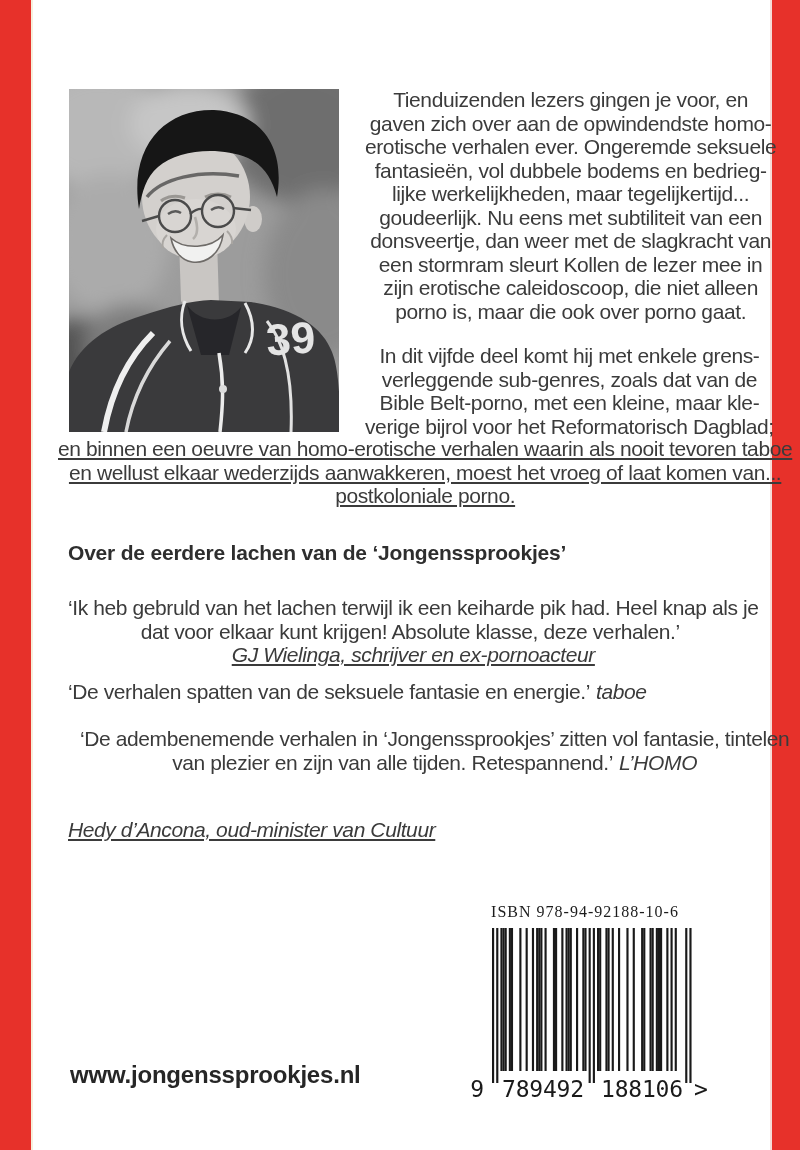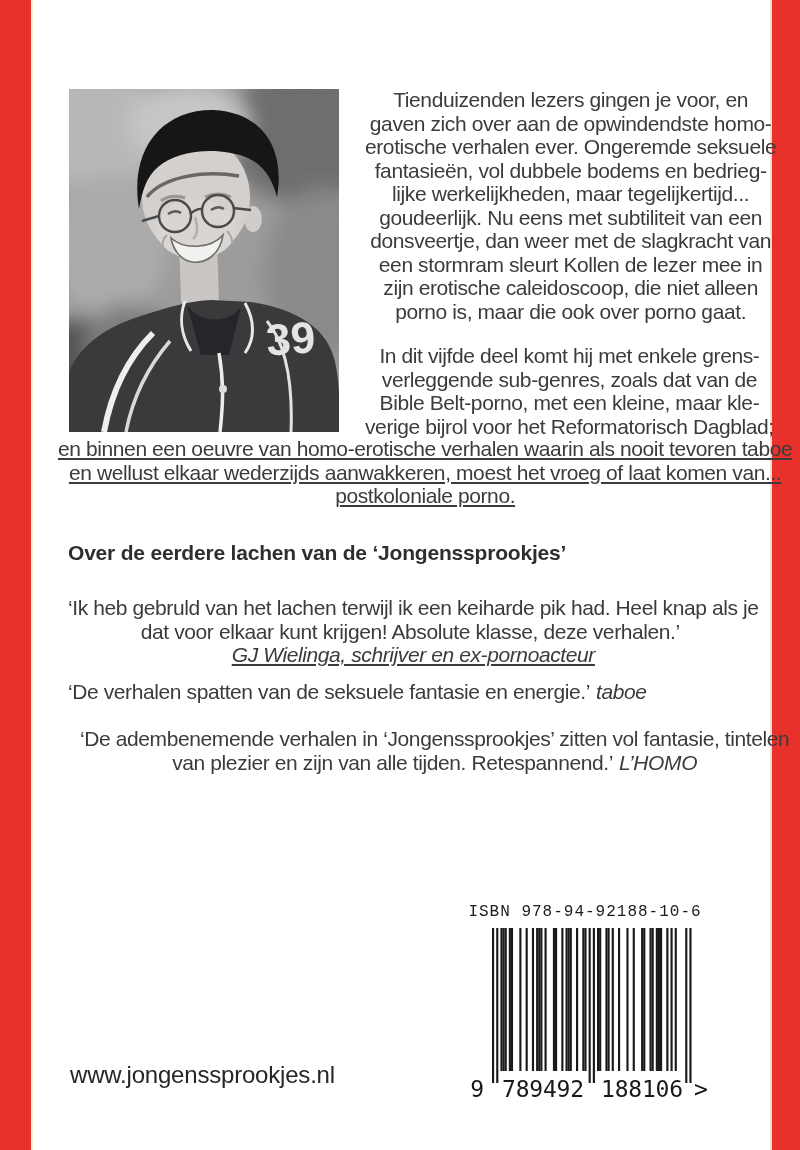--- a/index.html
+++ b/index.html
@@ -19,26 +19,26 @@
     letter-spacing:-0.4px;white-space:pre;text-align:center;
   }
   .heading{font-weight:bold;color:#2e2e2e;letter-spacing:-0.2px;}
   .italic{font-style:italic;text-decoration:underline;}
   .quote-source{font-style:italic;margin-left:6px;}
 
   #photo-frame{position:absolute;left:69px;top:89px;width:270px;height:343px;}
 
   #isbn-label{
     position:absolute;left:430px;top:903px;width:310px;text-align:center;
-    font-family:Liberation Mono, monospace;font-size:16px;letter-spacing:1px;
+    font-family:Liberation Serif, serif;font-size:16px;letter-spacing:1px;
     color:#1c1c1c;white-space:pre;
   }
   #barcode{position:absolute;left:450px;top:925px;}
   #website{
-    position:absolute;left:70px;top:1061px;font-size:24px;font-weight:normal;
+    position:absolute;left:70px;top:1061px;font-size:24px;font-weight:bold;
     color:#262626;letter-spacing:-0.2px;
   }
 
   
   #para-right-1{left:365px;top:88px;}
   #para-right-2{left:365px;top:344px;}
   #para-full{left:58px;top:437px;text-decoration:underline;}
   #section-heading{left:68px;top:541px;}
   #quote-0{left:68px;top:587px;margin-top:9px;}
   #quote-1{left:68px;top:680px;}
@@ -149,21 +149,21 @@
 <div class="body-text heading" id="section-heading">Over de eerdere lachen van de ‘Jongenssprookjes’</div>
 
 <div class="body-text" id="quote-0"><span>‘Ik heb gebruld van het lachen terwijl ik een keiharde pik had. Heel knap als je
 dat voor elkaar kunt krijgen! Absolute klasse, deze verhalen.’</span><span class="quote-source"></span><div class="italic">GJ Wielinga, schrijver en ex-pornoacteur</div></div>
 
 <div class="body-text" id="quote-1"><span>‘De verhalen spatten van de seksuele fantasie en energie.’</span><span class="quote-source">taboe</span><div class="italic"></div></div>
 
 <div class="body-text" id="quote-2"><span>‘De adembenemende verhalen in ‘Jongenssprookjes’ zitten vol fantasie, tintelen
 van plezier en zijn van alle tijden. Retespannend.’</span><span class="quote-source">L’HOMO</span><div class="italic"></div></div>
 
-<div class="body-text" id="quote-3"><span class="quote-source"></span></div>
+<div class="body-text" id="quote-3"><span class="quote-source"></span><div class="italic">Hedy d’Ancona, oud-minister van Cultuur</div></div>
 
 <div id="isbn-label">ISBN 978-94-92188-10-6</div>
 <svg id="barcode" width="280" height="178" viewBox="0 0 280 178">
   <g>
       <rect x="42.00" y="3" width="2.15" height="155" fill="#1a1a1a"></rect>
       <rect x="46.20" y="3" width="2.15" height="155" fill="#1a1a1a"></rect>
       <rect x="50.40" y="3" width="2.15" height="143" fill="#1a1a1a"></rect>
       <rect x="52.50" y="3" width="2.15" height="143" fill="#1a1a1a"></rect>
       <rect x="54.60" y="3" width="2.15" height="143" fill="#1a1a1a"></rect>
       <rect x="58.80" y="3" width="2.15" height="143" fill="#1a1a1a"></rect>

